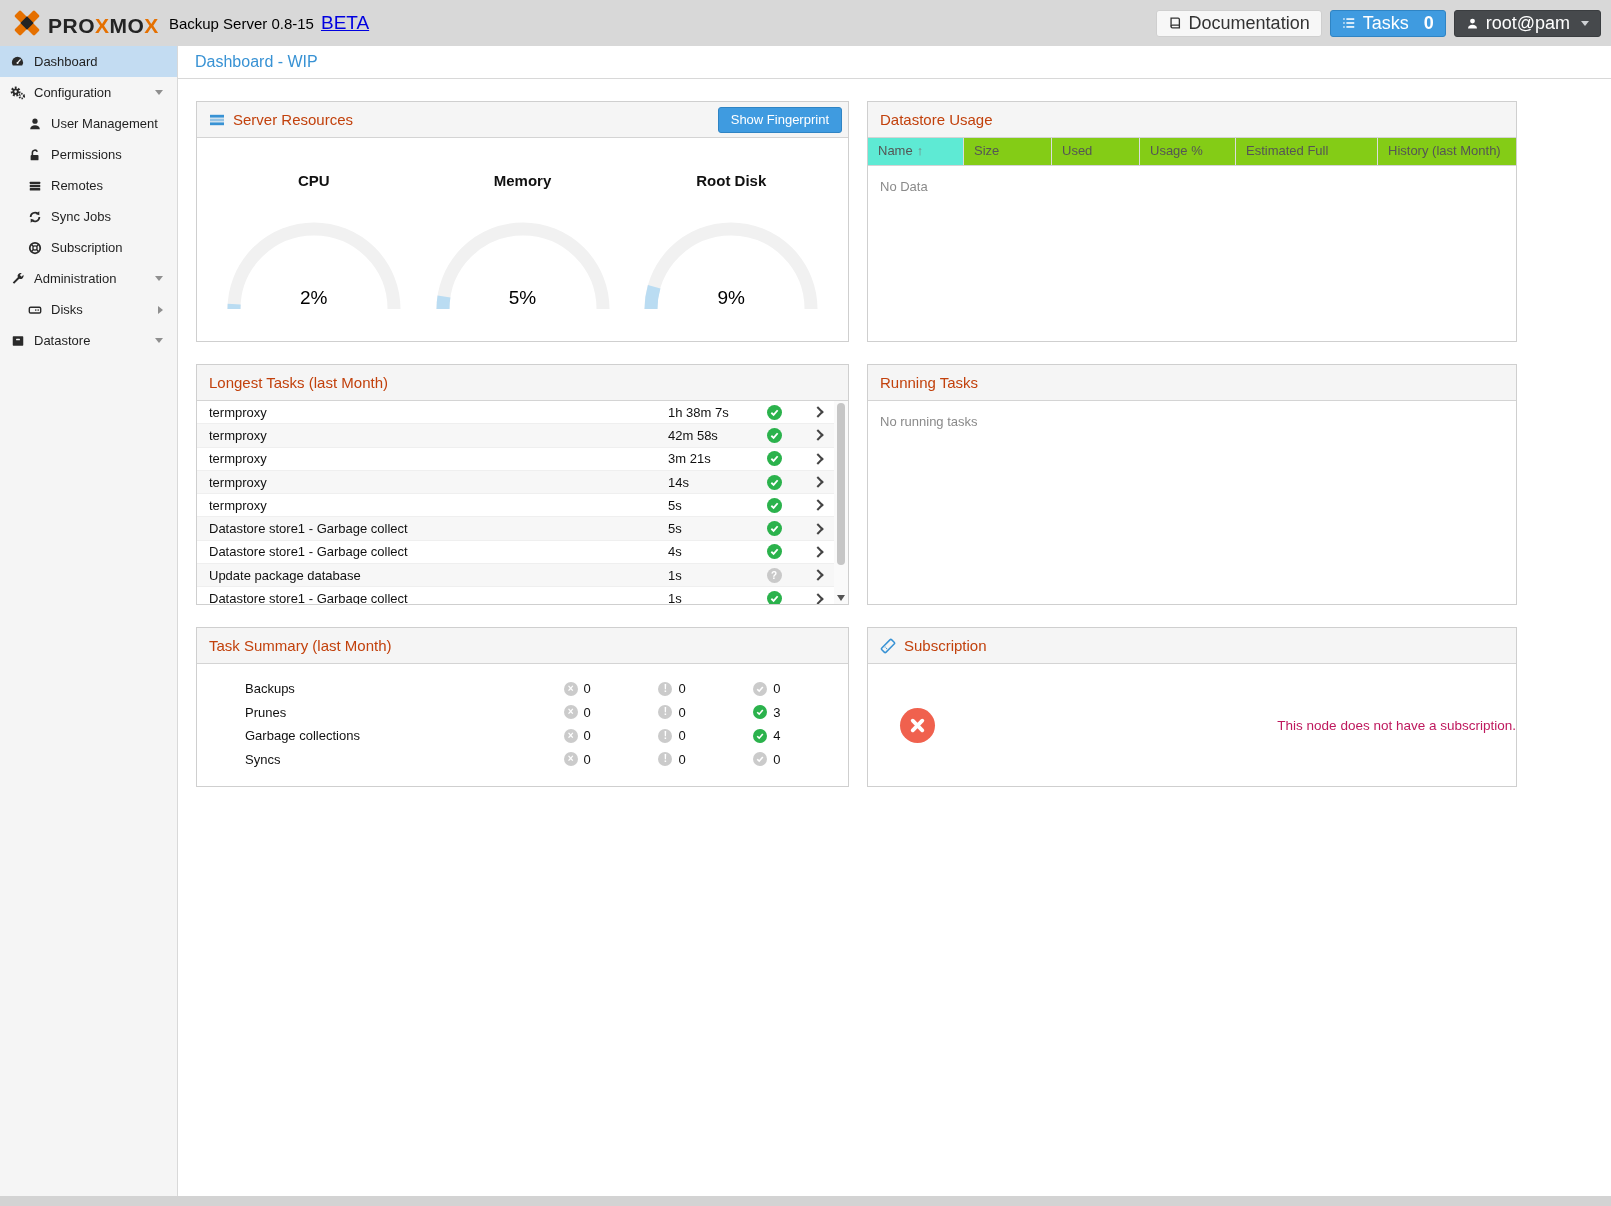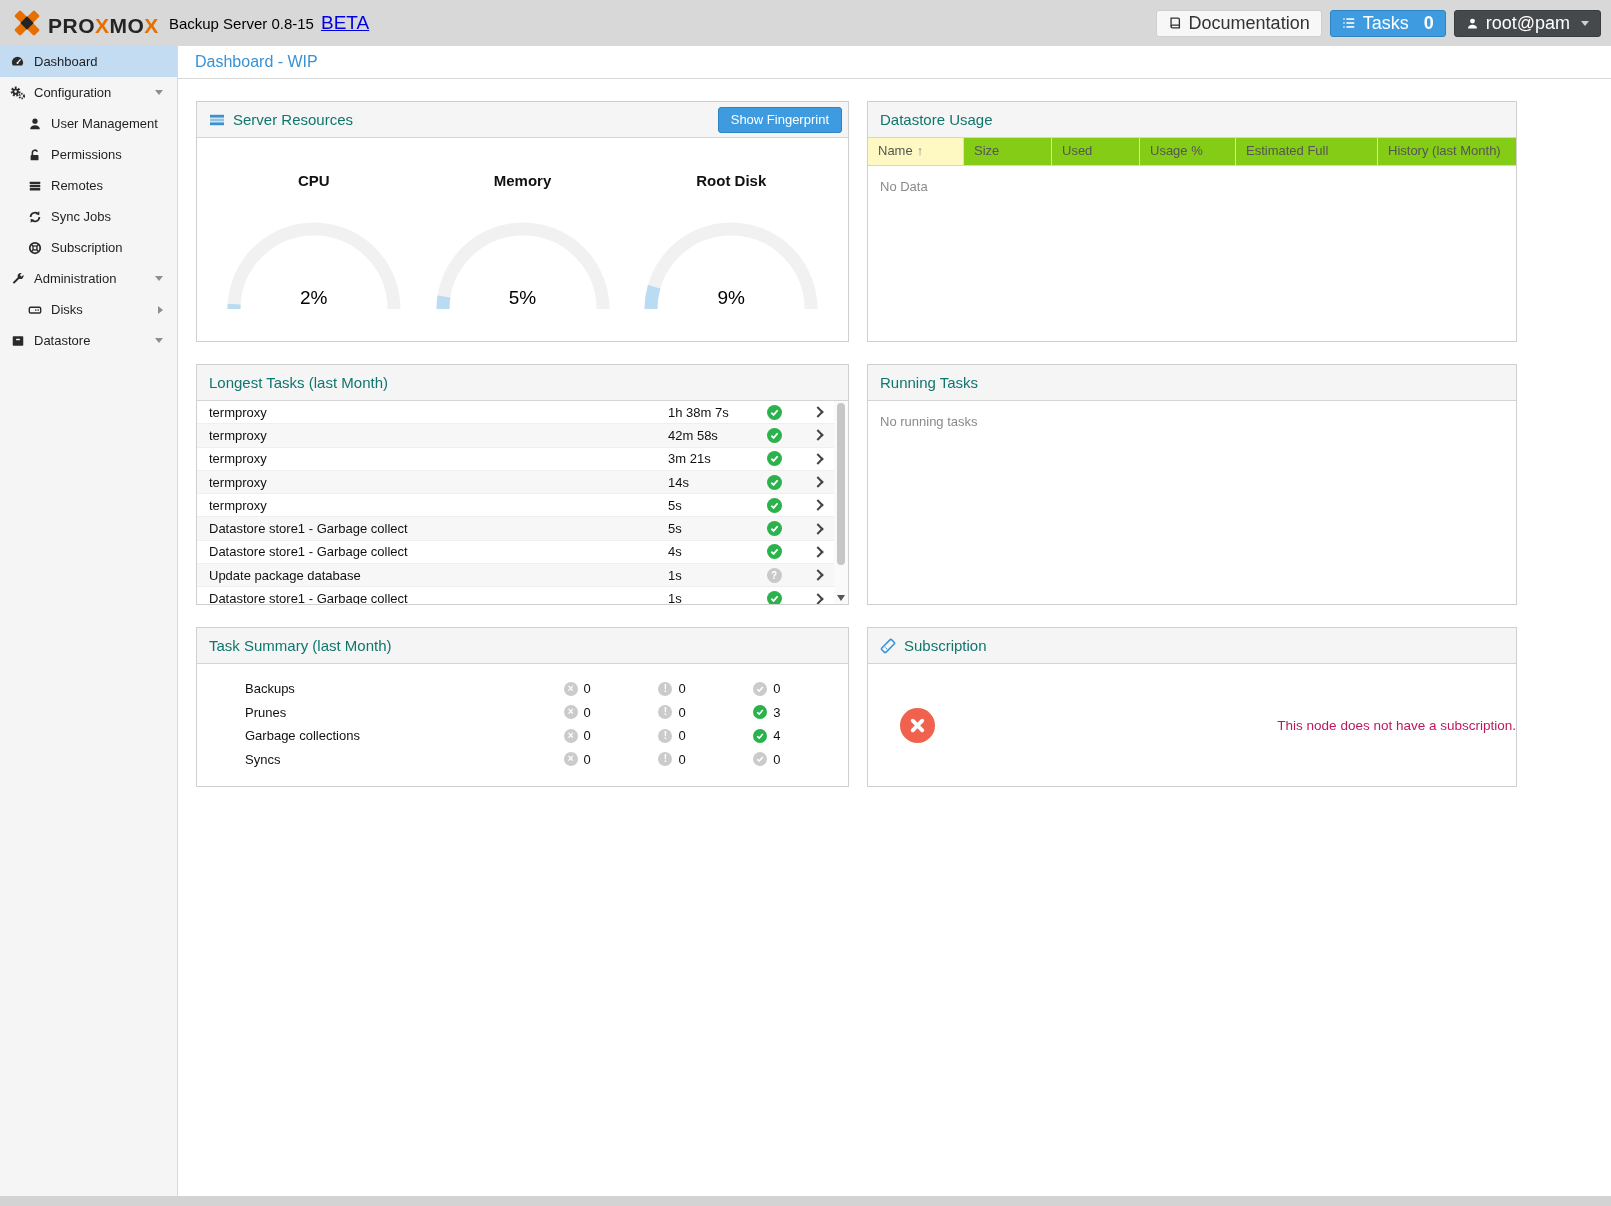--- a/index.html
+++ b/index.html
@@ -44,41 +44,41 @@
   .main { position:absolute; top:46px; left:178px; right:0; bottom:10px; background:#fff; }
   .page-titlebar { height:33px; background:#fff; border-bottom:1px solid #d8d8d8;
     display:flex; align-items:center; padding-left:17px; }
   .page-title { color:#3892d4; font-size:16px; }
   .panels { padding:22px 0 0 18px; }
   .prow { display:flex; gap:18px; margin-bottom:22px; }
 
   .panel { border:1px solid #cfcfcf; background:#fff; position:relative; overflow:hidden; }
   .panel-hd { height:36px; background:#f5f5f5; border-bottom:1px solid #d4d4d4;
     display:flex; align-items:center; padding:0 6px 0 12px; }
-  .panel-title { color:#0f766e; font-size:15px; }
+  .panel-title { color:#c2410c; font-size:15px; }
   .panel-hd .p-icon { width:16px; height:16px; margin-right:8px; display:inline-flex; }
   .btn-blue { margin-left:auto; height:26px; padding:0 12px; background:#3f9be0; color:#fff;
     border:1px solid #2f84c4; border-radius:3px; font-size:13px; cursor:pointer;
     font-family:"Liberation Sans", sans-serif; }
 
   
   .sr-panel { width:653px; height:241px; }
   .gauge-row { display:flex; justify-content:space-evenly; padding:0 10px; }
   .gauge-col { width:204px; text-align:center; }
   .gauge-label { font-weight:bold; font-size:15px; color:#111; margin-top:34px; }
   .gauge-wrap { position:relative; width:200px; height:97px; margin:23px auto 0; overflow:hidden; }
   .gauge-pct { position:absolute; left:0; right:0; bottom:0; text-align:center;
     font-size:19px; color:#000; }
 
   
   .du-panel { width:650px; height:241px; }
   .du-table { display:flex; border-bottom:1px solid #d4d4d4; }
   .du-th { height:27px; line-height:26px; padding-left:10px; color:#555;
     border-right:1px solid #dcdcdc; background:#84cc16; white-space:nowrap; overflow:hidden; cursor:pointer; }
-  .du-th.sorted { background:#fef9c3; }
+  .du-th.sorted { background:#5eead4; }
   .du-th .sort-arrow { color:#777; margin-left:4px; }
   .empty-text { color:#8a8a8a; padding:13px 12px; }
 
   
   .lt-panel { width:653px; height:241px; }
   .lt-list { position:relative; height:204px; overflow:hidden; }
   .task-row { display:flex; align-items:center; height:23.3px; padding-left:12px;
     border-bottom:1px solid #efefef; cursor:pointer; }
   .task-row:nth-child(even) { background:#f7f7f7; }
   .t-name { width:459px; color:#111; white-space:nowrap; overflow:hidden; }

